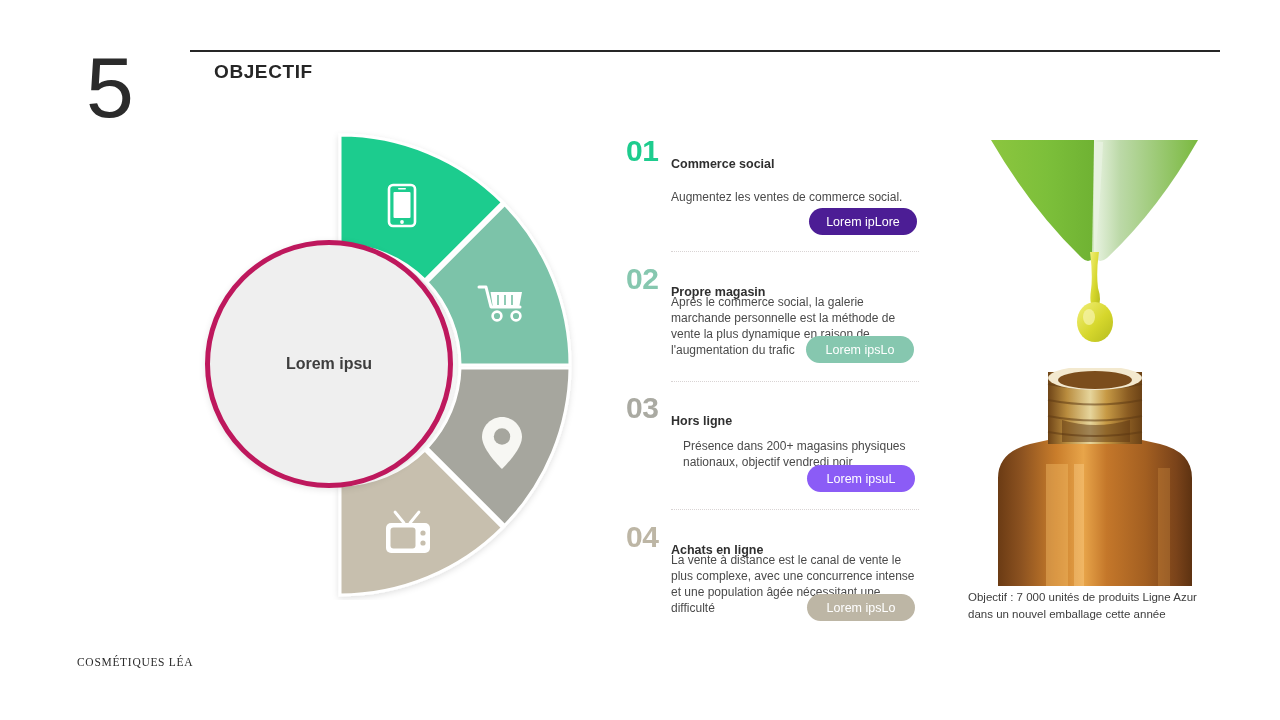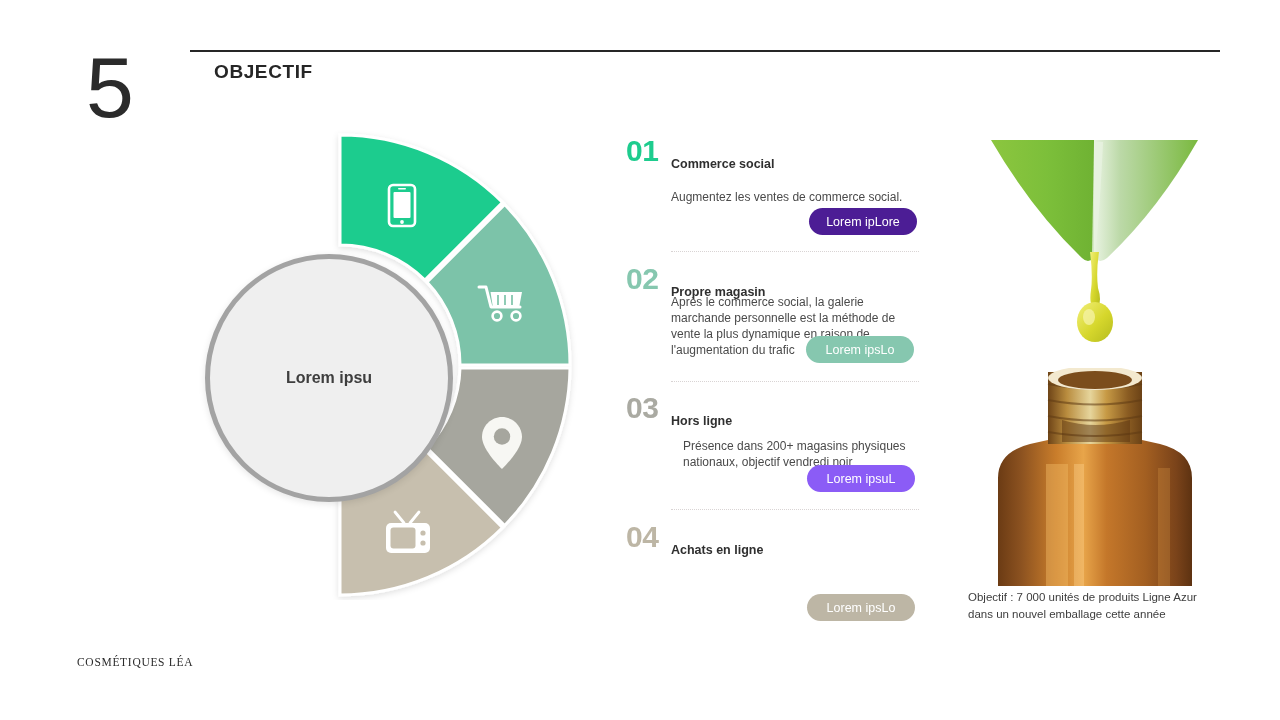--- a/index.html
+++ b/index.html
@@ -25,24 +25,24 @@
     position: absolute; left: 190px; top: 61px;
     font-size: 19px; font-weight: bold; color: #262626;
     letter-spacing: 0.6px;
     margin-left: 24px;
   }
 
   
   .donut-wrap { position: absolute; left: 205px; top: 130px; width: 380px; height: 470px; }
   .donut-svg { position: absolute; left: 0; top: 0; }
   .center-circle {
-    position: absolute; left: 0px; top: 124px;
+    position: absolute; left: 0px; top: 110px;
     width: 248px; height: 248px; border-radius: 50%;
     background: #efefef;
-    border: 5px solid #a3a3a3;
+    border: 5px solid #be185d;
     box-shadow: 0 2px 7px rgba(0,0,0,0.10);
     display: flex; align-items: center; justify-content: center;
   }
   .center-label { font-size: 16px; font-weight: bold; color: #3e3e3e; }
 
   
   .list { position: absolute; left: 626px; top: 136px; width: 292px; }
   .item { position: relative; }
   .item .num {
     position: absolute; left: 0; top: 0;
@@ -177,20 +177,21 @@
       <div class="num" style="color:#aaaaa2">03</div>
       <div class="ttl">Hors ligne</div>
       <div class="body" style="top:45px;margin-left:12px;">Présence dans 200+ magasins physiques nationaux, objectif vendredi noir</div>
       <div class="pill" style="left:181px; top:72px; background:#8b5cf6;">Lorem ipsuL</div>
       <div class="dots" style="top:116px;"></div>
     </div>
 
     <div class="item" style="position:absolute; left:0; top:386px; width:292px; height:120px;">
       <div class="num" style="color:#bdb6a5">04</div>
       <div class="ttl">Achats en ligne</div>
+      <div class="body" style="top:30px;">La vente à distance est le canal de vente le plus complexe, avec une concurrence intense et une population âgée nécessitant une difficulté</div>
       <div class="pill" style="left:181px; top:72px; background:#bdb6a5;">Lorem ipsLo</div>
     </div>
   </div>
 
   <div class="photo-leaf">
     <svg width="265" height="225" viewBox="0 0 265 225">
       <defs>
         <linearGradient id="leafL" x1="0" y1="0" x2="1" y2="0">
           <stop offset="0%" stop-color="#8cc63f"></stop>
           <stop offset="55%" stop-color="#7cbf3a"></stop>

